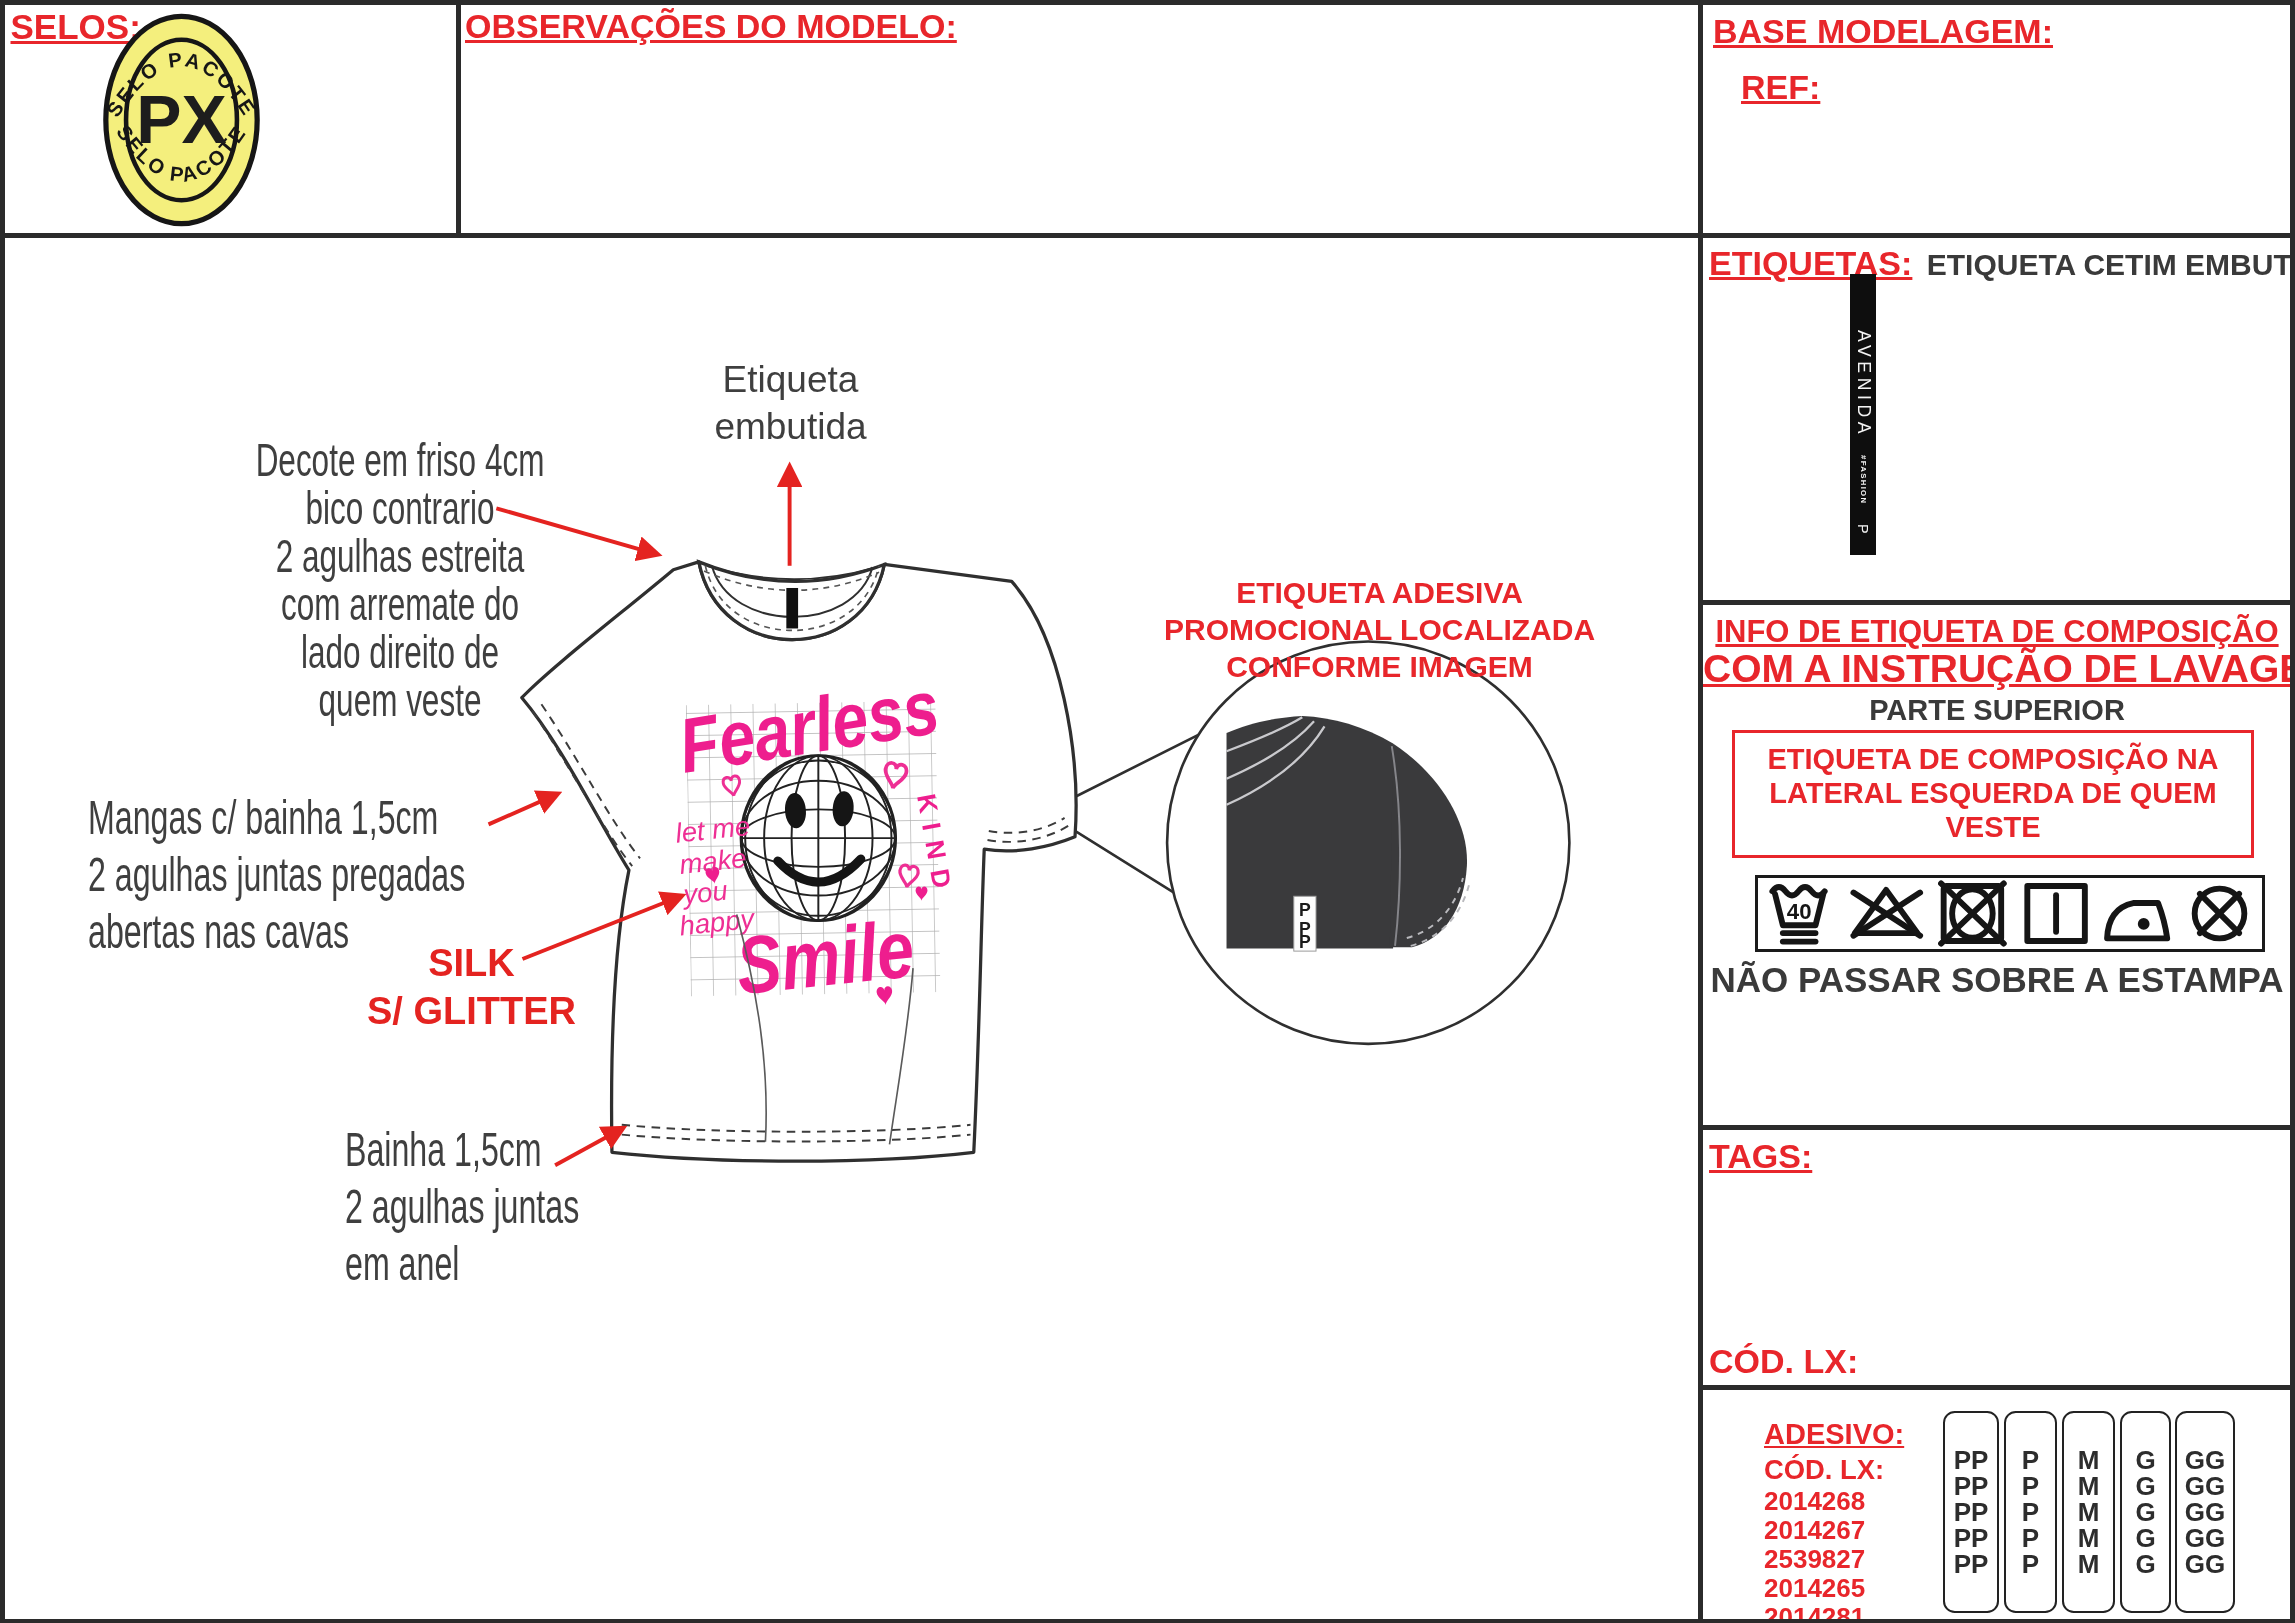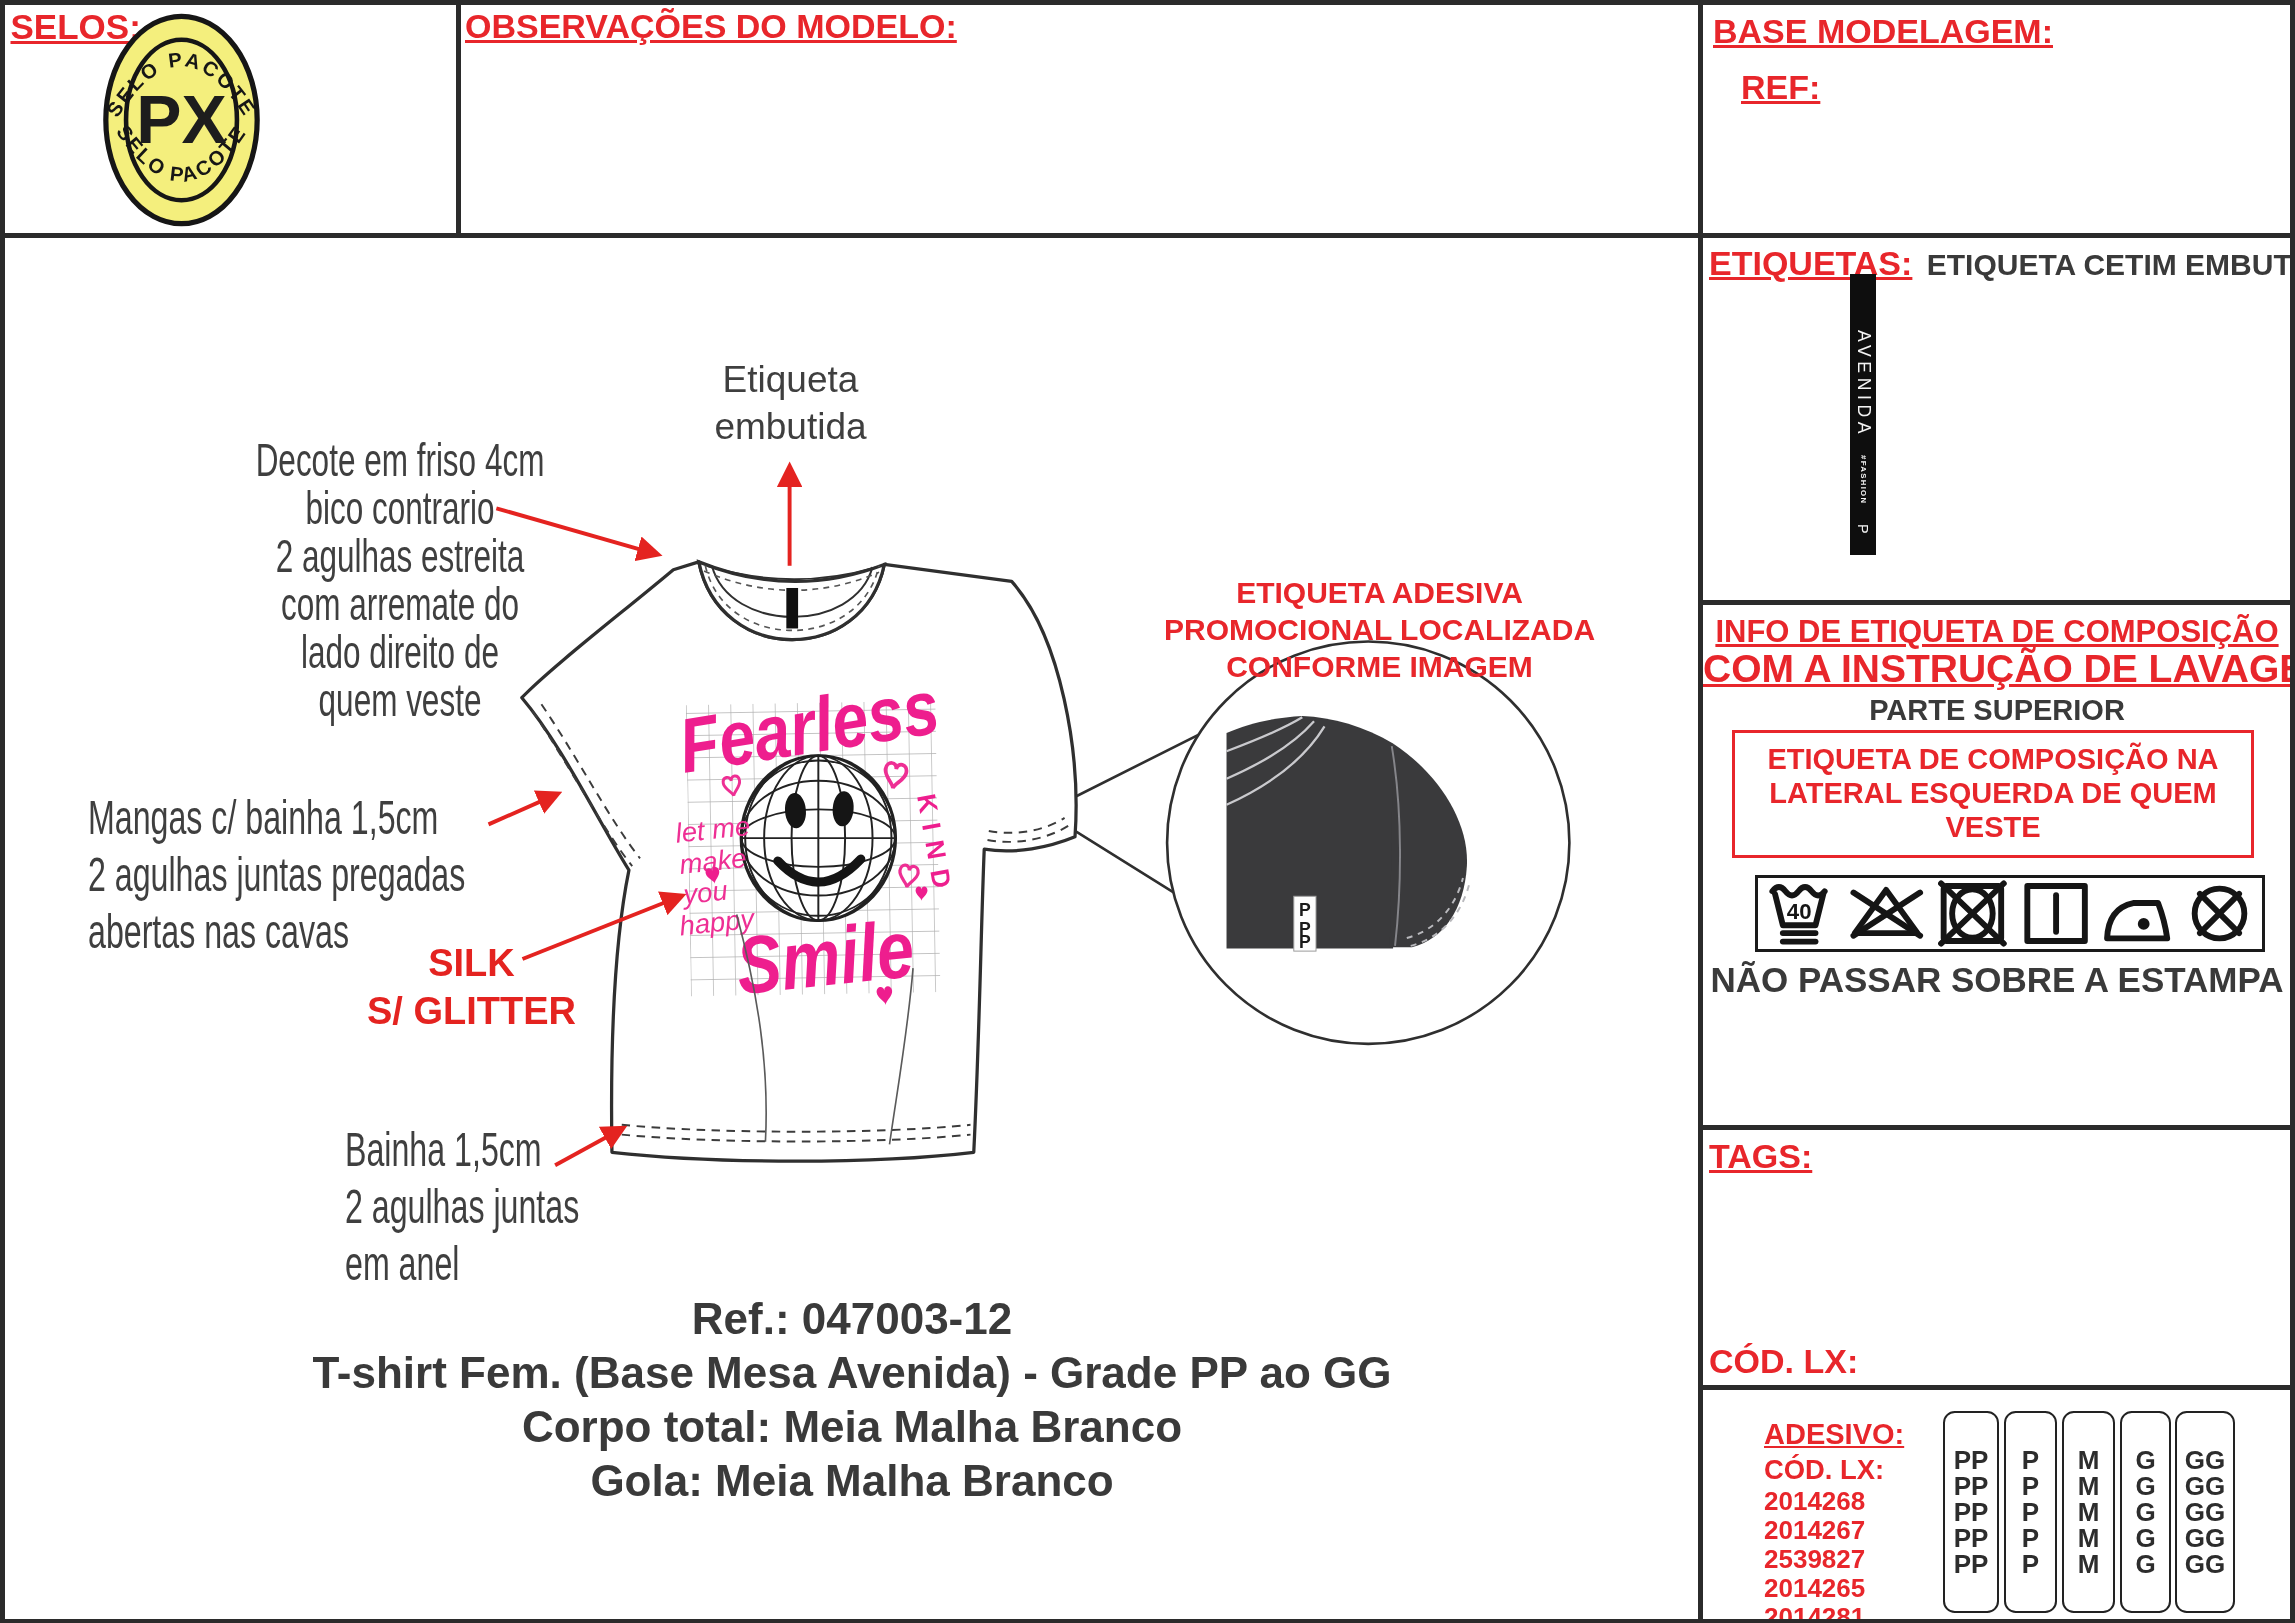--- a/index.html
+++ b/index.html
@@ -310,21 +310,15 @@
     <div>2 agulhas juntas</div>
     <div>em anel</div>
   </div>
 
   <div class="abs ctr" style="left:1151px;top:574px;width:457px;font-size:30px;line-height:37px;font-weight:bold;color:#e8262b;z-index:2;">
     <div>ETIQUETA ADESIVA</div>
     <div>PROMOCIONAL LOCALIZADA</div>
     <div>CONFORME IMAGEM</div>
   </div>
 
-  <div class="abs ctr" style="left:199px;top:1292px;width:1306px;font-size:44px;line-height:54px;font-weight:bold;color:#3a3a3a;z-index:2;">
-    <div>Ref.: 047003-12</div>
-    <div>T-shirt Fem. (Base Mesa Avenida)  - Grade PP ao GG</div>
-    <div>Corpo total: Meia Malha Branco</div>
-    <div>Gola: Meia Malha Branco</div>
-  </div>
 
 </div>
 
 
 </body></html>

